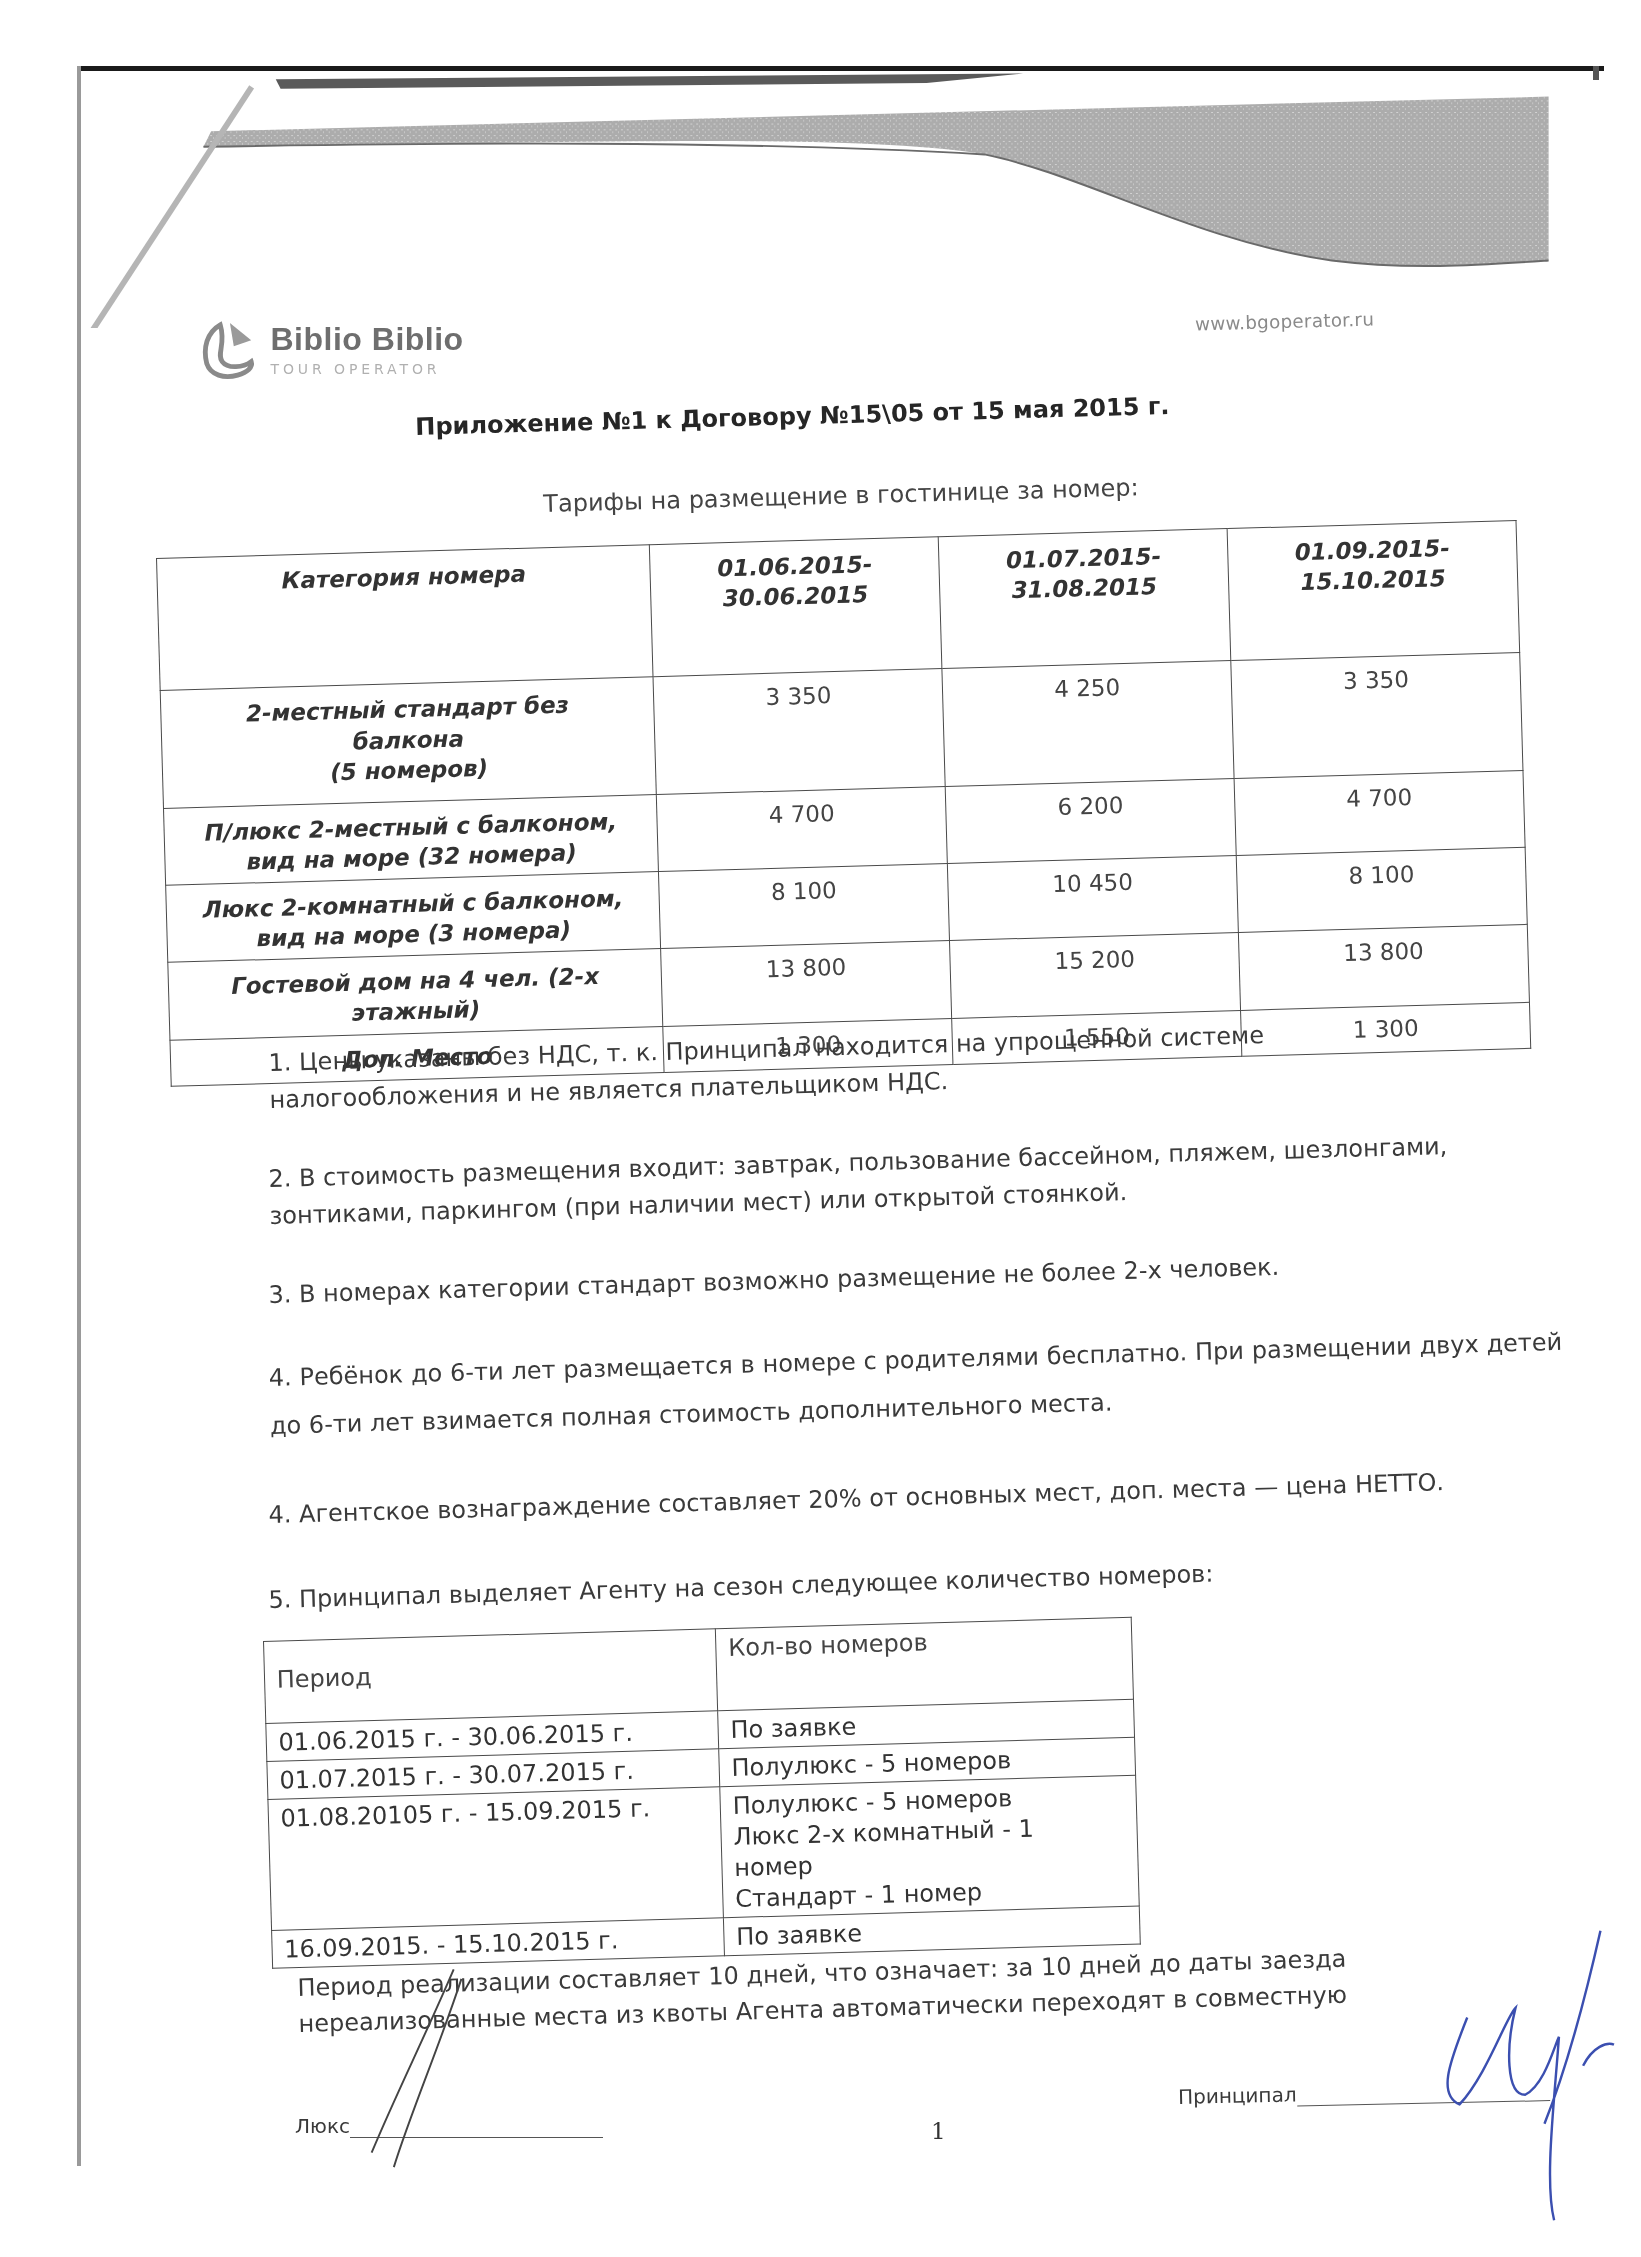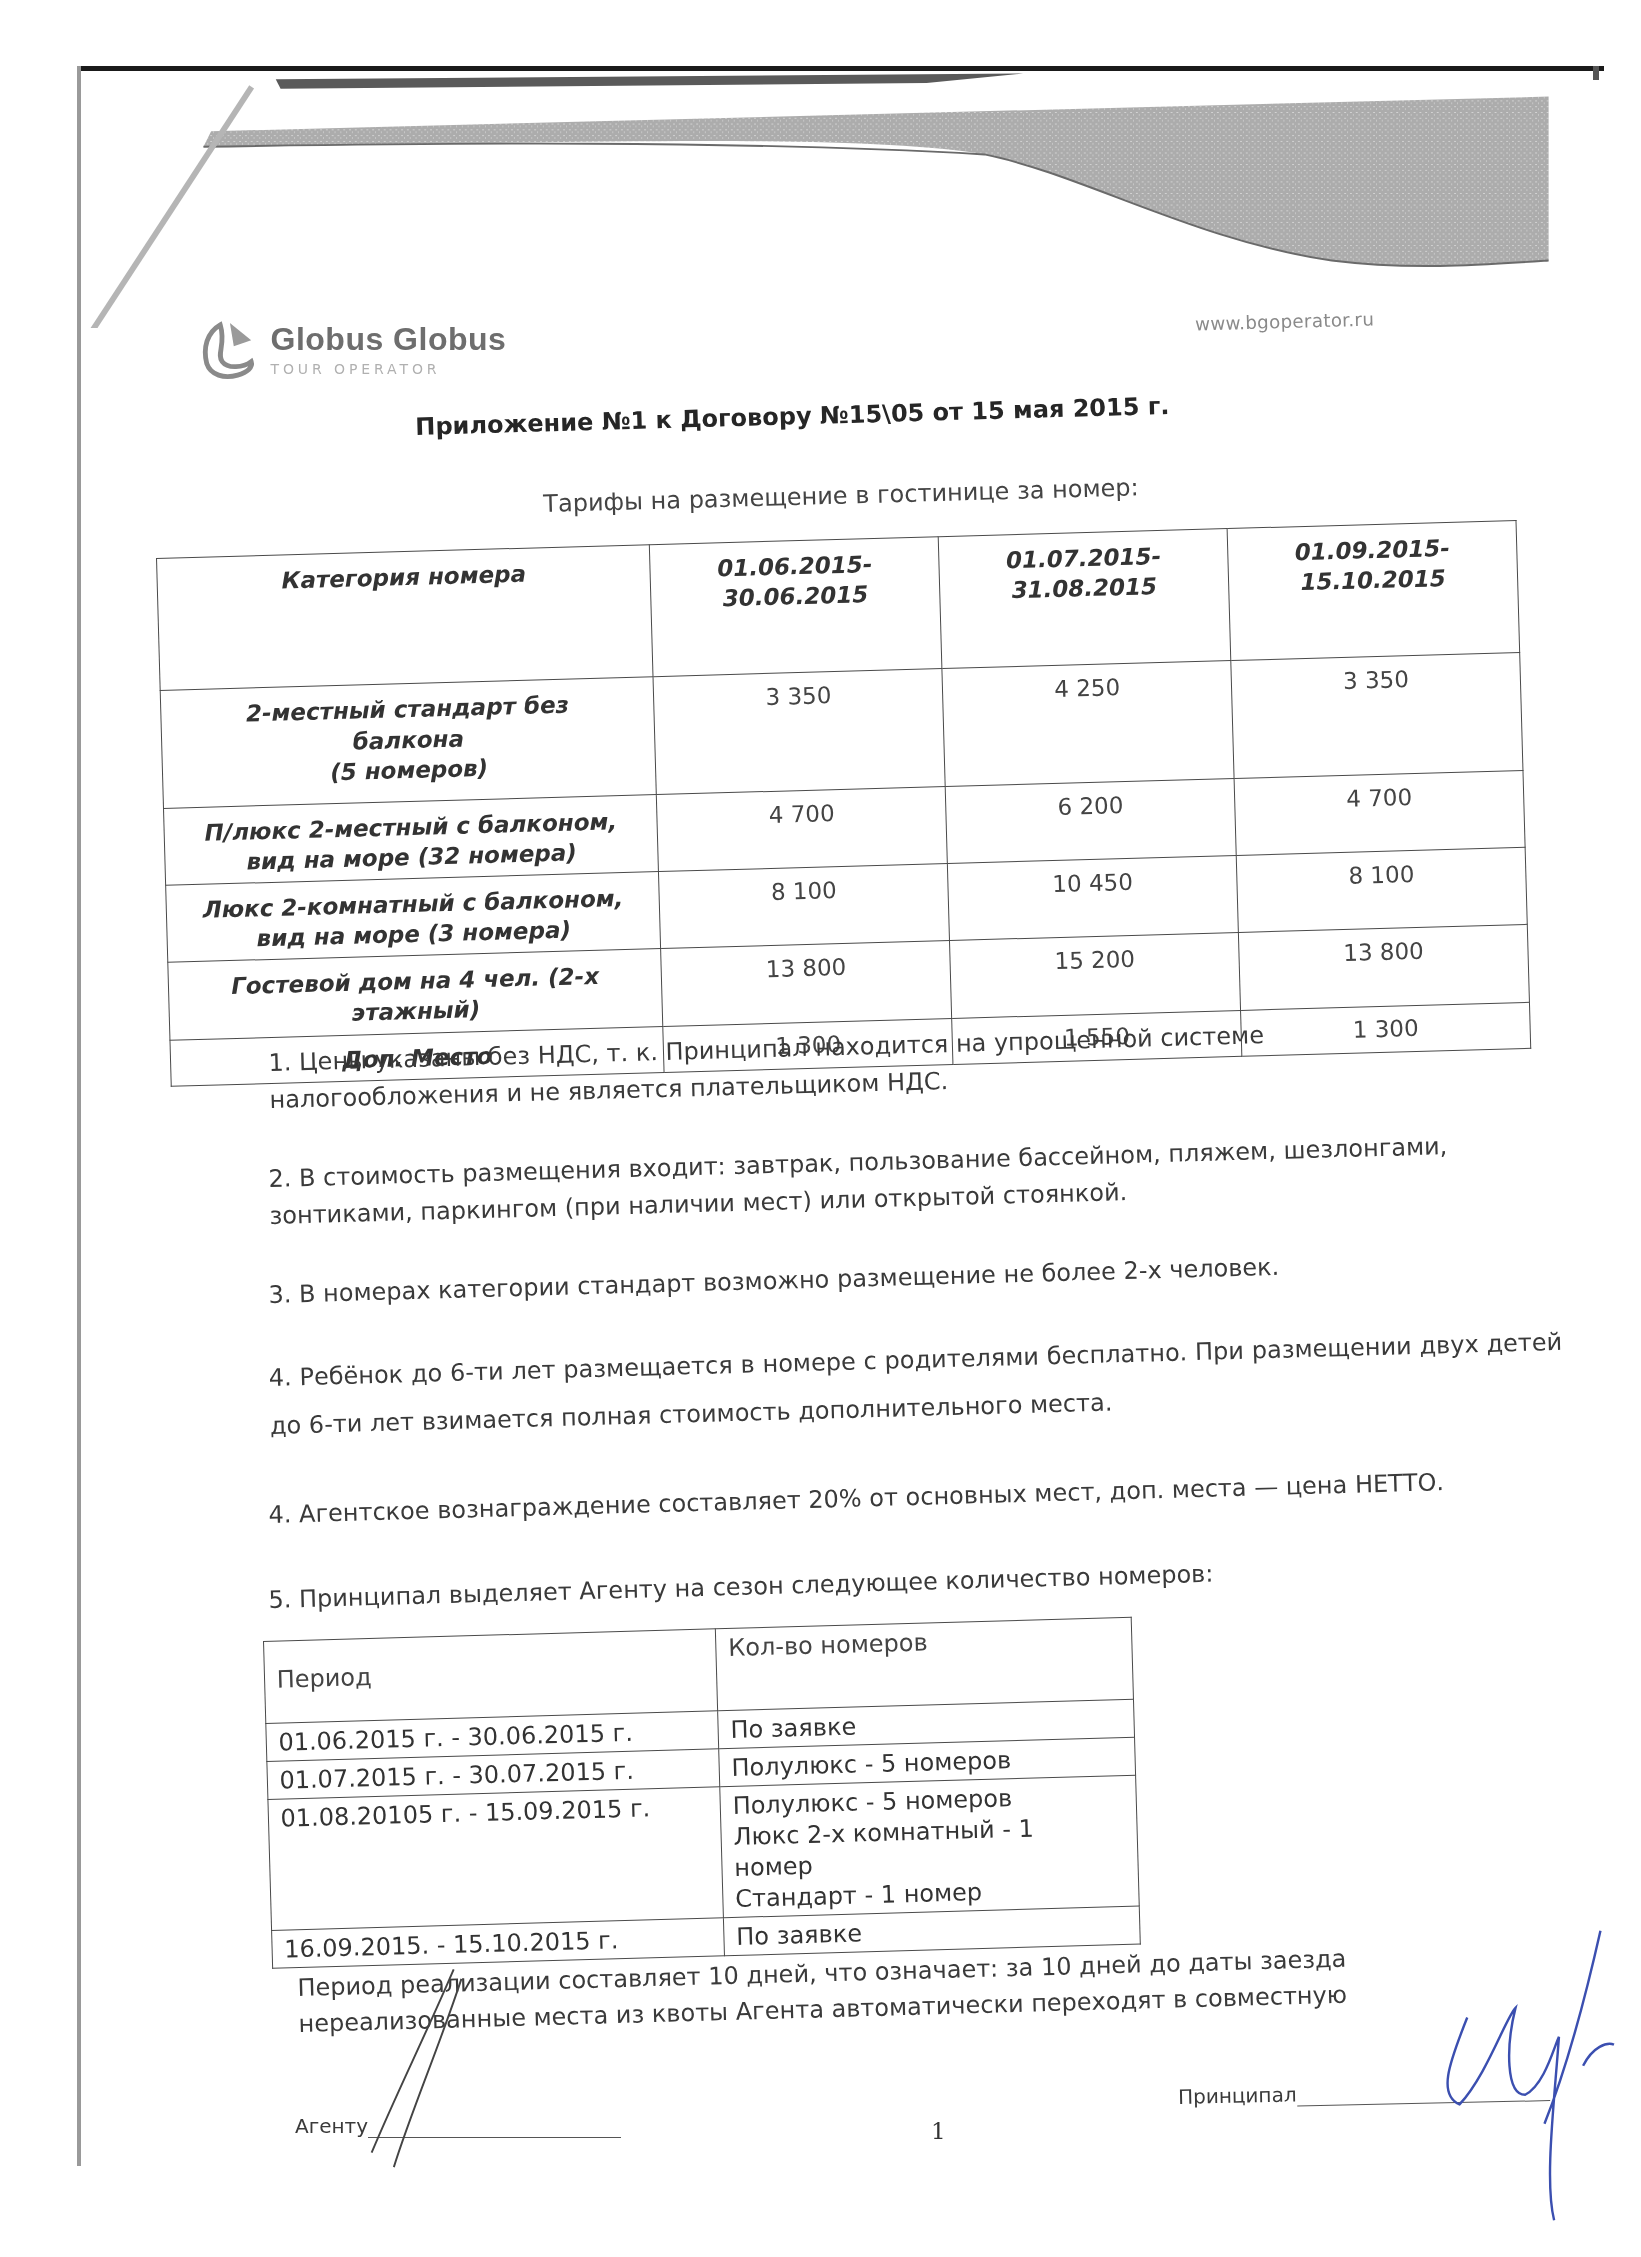--- a/index.html
+++ b/index.html
@@ -117,21 +117,21 @@
 </svg>
 
 <div class="header-url">www.bgoperator.ru</div>
 
 <div class="logo">
   <svg class="logo-icon" viewBox="0 0 60 64">
     <path d="M22 6 C 8 14, 4 30, 8 46 C 12 58, 26 62, 40 58 C 50 55, 56 50, 54 44 C 46 50, 30 52, 24 44 C 18 36, 28 26, 22 6 Z" fill="none" stroke="#8a8a8a" stroke-width="5"></path>
     <path d="M32 4 L54 22 L36 28 Z" fill="#9a9a9a"></path>
   </svg>
   <div class="logo-text-wrap">
-    <div class="logo-name">Globus Globus</div>
+    <div class="logo-name">Biblio Biblio</div>
     <div class="logo-sub">TOUR OPERATOR</div>
   </div>
 </div>
 
 <div class="doc-title">Приложение №1 к Договору №15\05 от 15 мая 2015 г.</div>
 <div class="doc-subtitle">Тарифы на размещение в гостинице за номер:</div>
 
 <div class="rate-table-wrap">
   <table class="rates">
     <tbody>
@@ -244,21 +244,21 @@
         <span>По заявке</span>
       </td>
     </tr>
   </tbody>
     </table>
 </div>
 
 <div class="realization">Период реализации составляет 10 дней, что означает: за 10 дней до даты заезда нереализованные места из квоты Агента автоматически переходят в совместную</div>
 
 <div class="sign-agent">
-  <span>Агенту</span>
+  <span>Люкс</span>
   <span class="sign-line"></span>
 </div>
 <div class="page-number">1</div>
 <div class="sign-principal">
   <span>Принципал</span>
   <span class="sign-line"></span>
 </div>
 
 <svg class="signature-svg" viewBox="0 0 1700 2338">
   <path d="M470 2040 C 440 2110, 410 2170, 385 2230 M478 2050 C 455 2120, 425 2190, 408 2245" fill="none" stroke="#444" stroke-width="2"></path>

